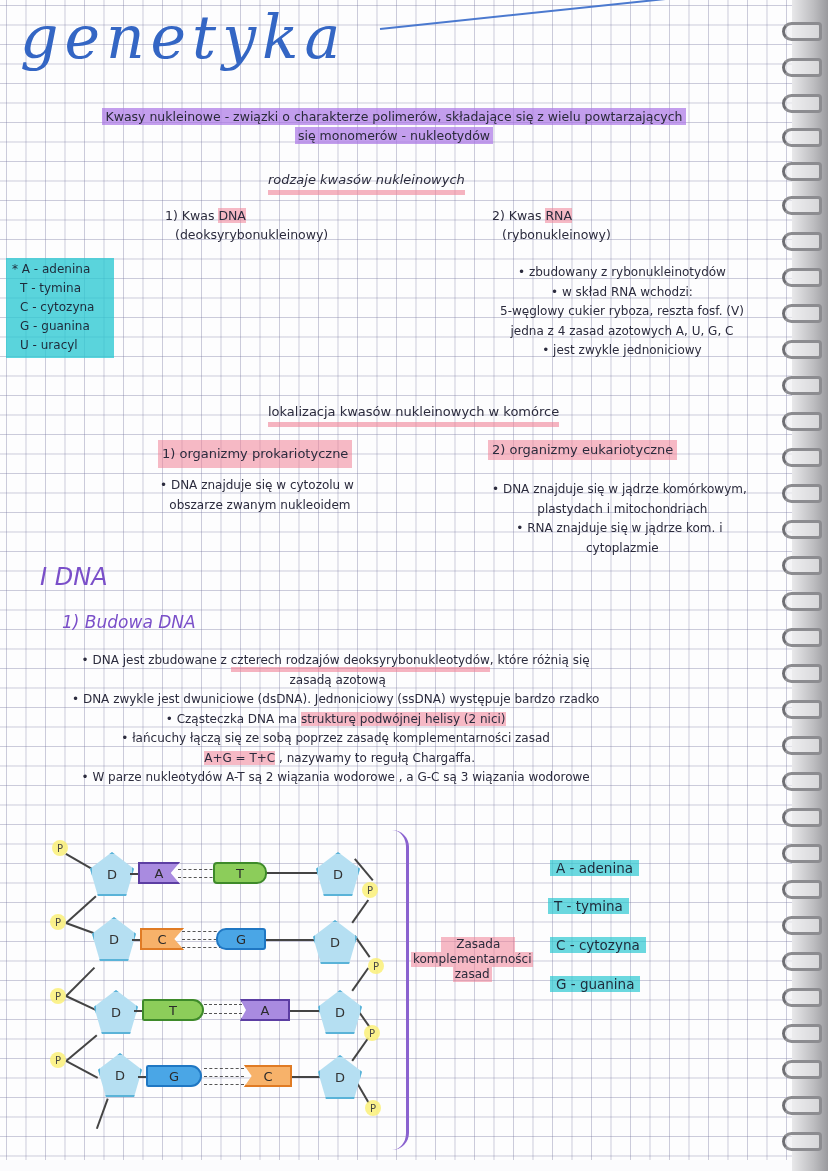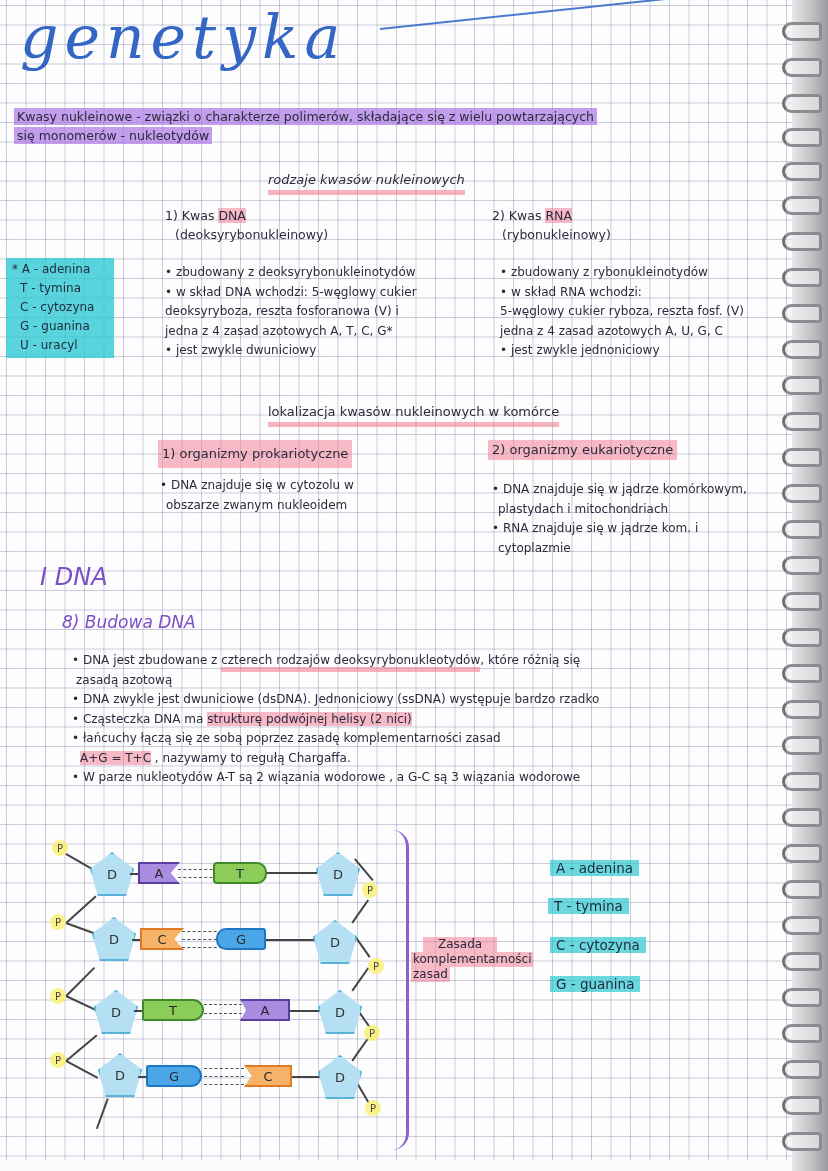--- a/index.html
+++ b/index.html
@@ -20,21 +20,21 @@
   }
   .spiral {
     position:absolute; right:0; top:0; width:36px; height:1171px;
     background:linear-gradient(to right, #e8e8ea 0%, #bdbdc0 60%, #9a9a9e 100%);
   }
   .ring {
     position:absolute; right:6px; width:34px; height:13px;
     border:3px solid #8c8c90; border-left-color:#6f6f74; border-radius:10px 4px 4px 10px;
     background:rgba(240,240,242,0.6);
   }
-  .hand { font-family:"DejaVu Sans", sans-serif; position:absolute; white-space:nowrap; }
+  .hand { font-family:"DejaVu Sans", sans-serif; position:absolute; white-space:nowrap;text-align:center; }
   .title {
     left:20px; top:2px; font-family:"DejaVu Serif", serif; font-style:italic;
     font-size:60px; color:#3466c4; letter-spacing:6px;
   }
   .title-swoosh {
     position:absolute; left:380px; top:28px; width:330px; height:2px;
     background:#4b79cf; transform:rotate(-6deg); transform-origin:left;
   }
   .hl-purple { background:rgba(172,120,230,0.72); }
   .hl-pink { background:rgba(240,130,150,0.55); }
@@ -90,27 +90,20 @@
     <span class="hl-purple">Kwasy nukleinowe - związki o charakterze polimerów, składające się z wielu powtarzających</span><br>
     <span class="hl-purple">się monomerów - nukleotydów</span>
   </div>
 
   <div class="hand txt hl-pinkline" style="left:268px; top:170px; font-size:13px;font-style:italic;">rodzaje kwasów nukleinowych</div>
 
   <div class="hand txt" style="left:165px; top:206px;">
     <span>1) Kwas </span><span class="hl-pink">DNA</span>
   </div>
   <div class="hand txt" style="left:175px; top:225px;">(deoksyrybonukleinowy)</div>
-  <div class="hand" style="left:165px; top:263px;">
-    <div class="bullet">• zbudowany z deoksyrybonukleinotydów</div>
-    <div class="bullet">• w skład DNA wchodzi: 5-węglowy cukier</div>
-    <div class="bullet">deoksyryboza, reszta fosforanowa (V) i</div>
-    <div class="bullet">jedna z 4 zasad azotowych A, T, C, G*</div>
-    <div class="bullet">• jest zwykle dwuniciowy</div>
-  </div>
 
   <div class="hand txt" style="left:492px; top:206px;">
     <span>2) Kwas </span><span class="hl-pink">RNA</span>
   </div>
   <div class="hand txt" style="left:502px; top:225px;">(rybonukleinowy)</div>
   <div class="hand" style="left:500px; top:263px;">
     <div class="bullet">• zbudowany z rybonukleinotydów</div>
     <div class="bullet">• w skład RNA wchodzi:</div>
     <div class="bullet">5-węglowy cukier ryboza, reszta fosf. (V)</div>
     <div class="bullet">jedna z 4 zasad azotowych A, U, G, C</div>
@@ -135,21 +128,21 @@
 
   <div class="hand txt hl-pink" style="left:488px; top:440px; font-size:13px; padding:0 4px;">2) organizmy eukariotyczne</div>
   <div class="hand" style="left:492px; top:480px;">
     <div class="bullet">• DNA znajduje się w jądrze komórkowym,</div>
     <div class="bullet" style="padding-left:6px;">plastydach i mitochondriach</div>
     <div class="bullet">• RNA znajduje się w jądrze kom. i</div>
     <div class="bullet" style="padding-left:6px;">cytoplazmie</div>
   </div>
 
   <div class="hand section-h" style="left:20px; top:563px; font-size:24px;">I DNA</div>
-  <div class="hand section-h" style="left:42px; top:612px; font-size:17px;">8) Budowa DNA</div>
+  <div class="hand section-h" style="left:42px; top:612px; font-size:17px;">1) Budowa DNA</div>
 
   <div class="hand" style="left:72px; top:651px;">
     <div class="bullet"><span>• DNA jest zbudowane z </span><span class="hl-pinkline">czterech rodzajów deoksyrybonukleotydów</span><span>, które różnią się</span></div>
     <div class="bullet" style="padding-left:4px;"><span>zasadą azotową</span></div>
     <div class="bullet"><span>• DNA zwykle jest dwuniciowe (dsDNA). Jednoniciowy (ssDNA) występuje bardzo rzadko</span></div>
     <div class="bullet"><span>• Cząsteczka DNA ma </span><span class="hl-pink">strukturę podwójnej helisy (2 nici)</span></div>
     <div class="bullet"><span>• łańcuchy łączą się ze sobą poprzez zasadę komplementarności zasad</span></div>
     <div class="bullet" style="padding-left:8px;"><span class="hl-pink">A+G = T+C</span><span> , nazywamy to regułą Chargaffa.</span></div>
     <div class="bullet"><span>• W parze nukleotydów A-T są 2 wiązania wodorowe , a G-C są 3 wiązania wodorowe</span></div>
   </div>

